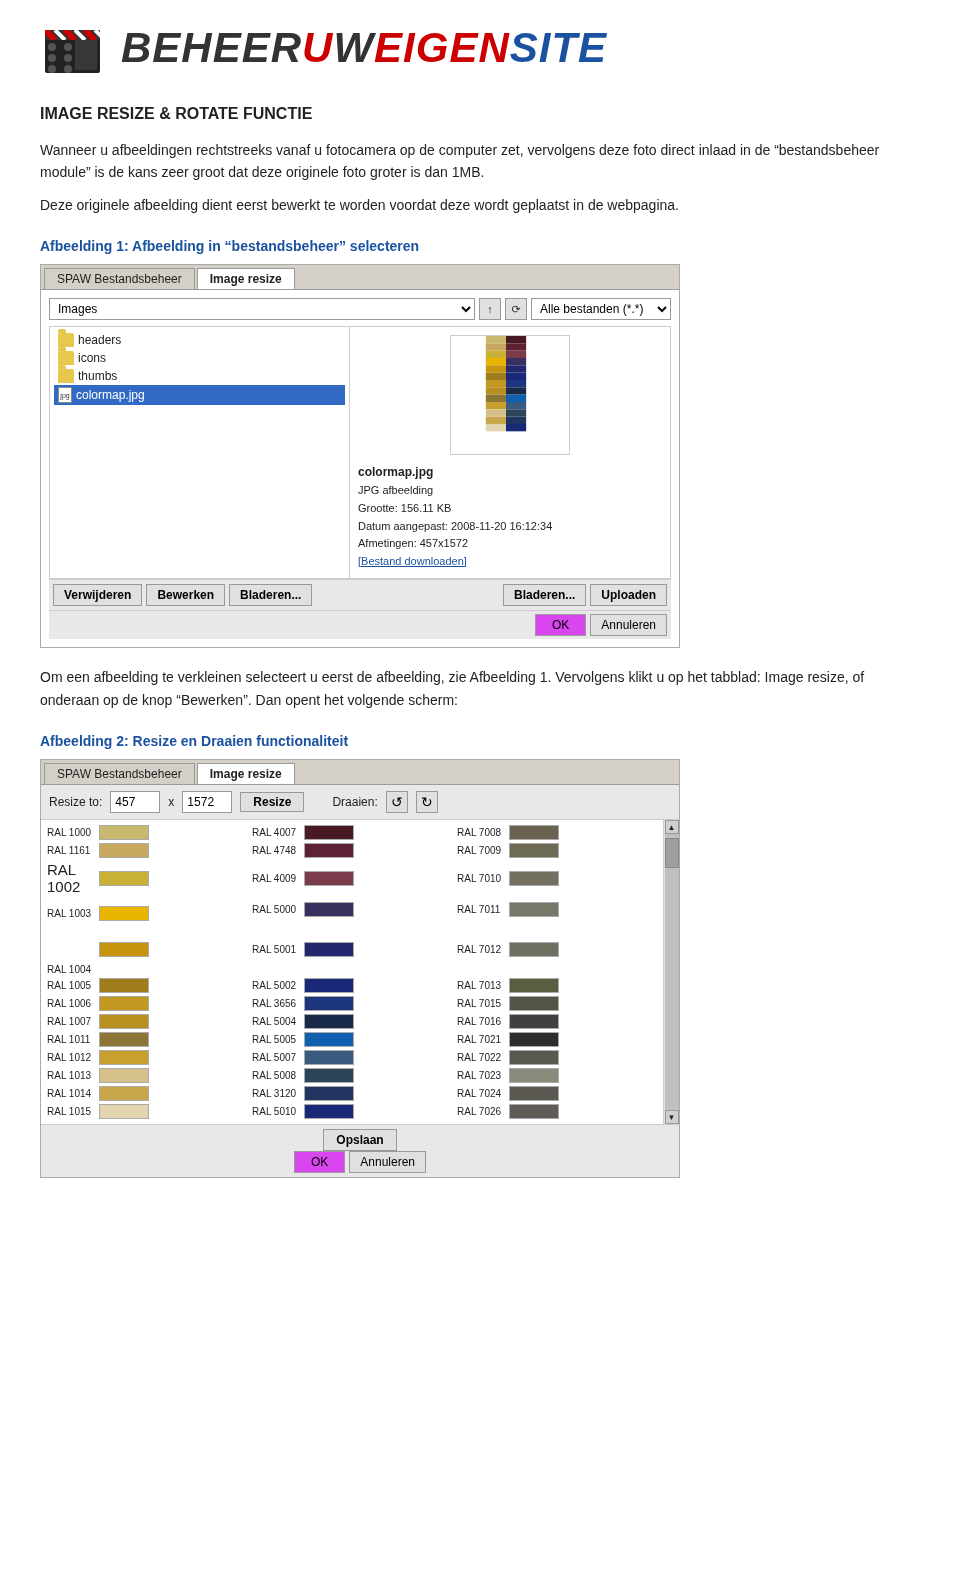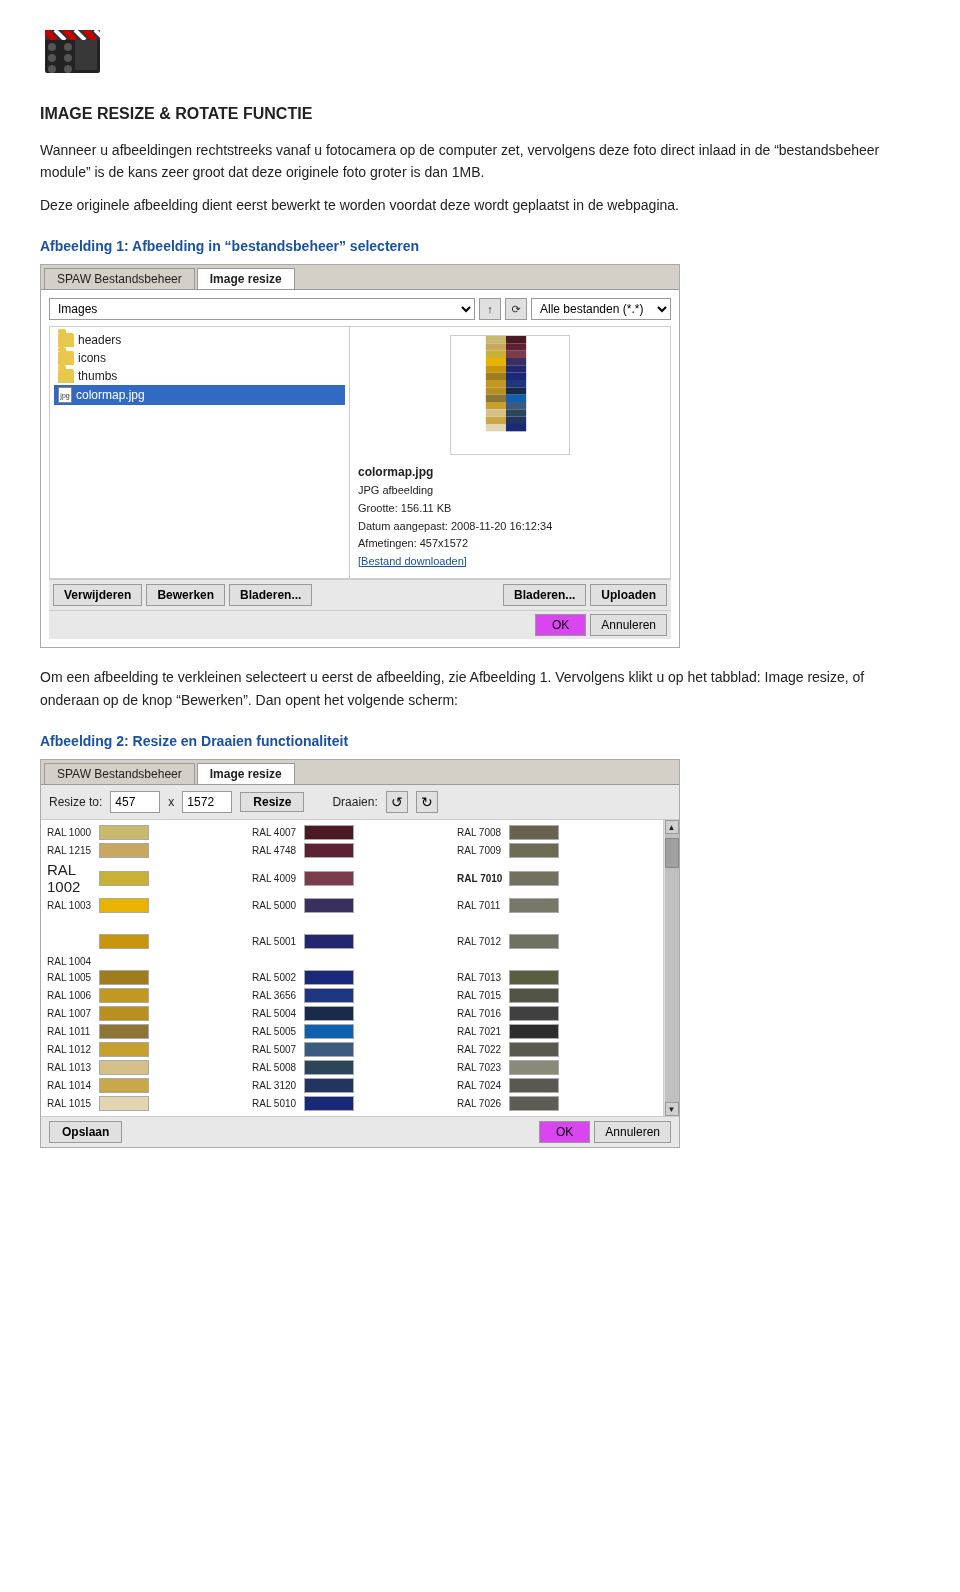--- a/index.html
+++ b/index.html
@@ -341,20 +341,21 @@
       cursor: pointer;
     }
 
     .resize-bottom {
       display: flex;
       justify-content: space-between;
       align-items: center;
       padding: 4px 8px;
       background: #e8e8e8;
       border-top: 1px solid #ccc;
+      flex-direction: column;
     }
     .opslaan-btn {
       padding: 3px 12px;
       font-size: 12px;
       border: 1px solid #999;
       background: #e0e0e0;
       cursor: pointer;
       font-weight: bold;
     }
     .ok-cancel-group {
@@ -391,20 +392,23 @@
 
     <circle cx="12" cy="27" r="4" fill="#555"></circle>
     <circle cx="12" cy="38" r="4" fill="#555"></circle>
     <circle cx="12" cy="49" r="4" fill="#555"></circle>
     <circle cx="28" cy="27" r="4" fill="#555"></circle>
     <circle cx="28" cy="38" r="4" fill="#555"></circle>
     <circle cx="28" cy="49" r="4" fill="#555"></circle>
 
     <rect x="35" y="20" width="22" height="30" rx="1" fill="#fff" opacity="0.1"></rect>
   </svg>
+  <div style="font-size:42px;font-weight:900;letter-spacing:1px;font-style:italic;color:#333;">
+    BEHEER<span style="color:#cc0000;">U</span>W<span style="color:#cc0000;">EIGEN</span><span style="color:#1a52a0;">SITE</span>
+  </div>
 </div>
 
 <div class="page-title">IMAGE RESIZE &amp; ROTATE FUNCTIE</div>
 
 <p class="intro-text">Wanneer u afbeeldingen rechtstreeks vanaf u fotocamera op de computer zet, vervolgens deze foto direct inlaad in de “bestandsbeheer module” is de kans zeer groot dat deze originele foto groter is dan 1MB.</p>
 <p class="intro-text">Deze originele afbeelding dient eerst bewerkt te worden voordat deze wordt geplaatst in de webpagina.</p>
 
 <div class="section-heading">Afbeelding 1: Afbeelding in “bestandsbeheer” selecteren</div>
 
 <div class="screenshot-box">
@@ -537,44 +541,44 @@
         </div>
         <div style="display: flex; align-items: center; gap: 4px; padding: 1px 2px; cursor: pointer;">
           <span style="font-size: 10px; color: rgb(34, 34, 34); width: 48px; flex-shrink: 0;">RAL 4007</span>
           <div style="width: 50px; height: 15px; border: 1px solid rgb(170, 170, 170); flex-shrink: 0; background: rgb(74, 26, 35);"></div>
         </div>
         <div style="display: flex; align-items: center; gap: 4px; padding: 1px 2px; cursor: pointer;">
           <span style="font-size: 10px; color: rgb(34, 34, 34); width: 48px; flex-shrink: 0;">RAL 7008</span>
           <div style="width: 50px; height: 15px; border: 1px solid rgb(170, 170, 170); flex-shrink: 0; background: rgb(106, 98, 81);"></div>
         </div>
         <div style="display: flex; align-items: center; gap: 4px; padding: 1px 2px; cursor: pointer;">
-          <span style="font-size: 10px; color: rgb(34, 34, 34); width: 48px; flex-shrink: 0;">RAL 1215</span>
+          <span style="font-size: 10px; color: rgb(34, 34, 34); width: 48px; flex-shrink: 0;">RAL 1161</span>
           <div style="width: 50px; height: 15px; border: 1px solid rgb(170, 170, 170); flex-shrink: 0; background: rgb(200, 168, 94);"></div>
         </div>
         <div style="display: flex; align-items: center; gap: 4px; padding: 1px 2px; cursor: pointer;">
           <span style="font-size: 10px; color: rgb(34, 34, 34); width: 48px; flex-shrink: 0;">RAL 4748</span>
           <div style="width: 50px; height: 15px; border: 1px solid rgb(170, 170, 170); flex-shrink: 0; background: rgb(94, 32, 51);"></div>
         </div>
         <div style="display: flex; align-items: center; gap: 4px; padding: 1px 2px; cursor: pointer;">
           <span style="font-size: 10px; color: rgb(34, 34, 34); width: 48px; flex-shrink: 0;">RAL 7009</span>
           <div style="width: 50px; height: 15px; border: 1px solid rgb(170, 170, 170); flex-shrink: 0; background: rgb(110, 107, 85);"></div>
         </div>
         <div style="display: flex; align-items: center; gap: 4px; padding: 1px 2px; cursor: pointer;">
           <span style="font-size: 15px; color: rgb(34, 34, 34); width: 48px; flex-shrink: 0;">RAL 1002</span>
           <div style="width: 50px; height: 15px; border: 1px solid rgb(170, 170, 170); flex-shrink: 0; background: rgb(201, 177, 53);"></div>
         </div>
         <div style="display: flex; align-items: center; gap: 4px; padding: 1px 2px; cursor: pointer;">
           <span style="font-size: 10px; color: rgb(34, 34, 34); width: 48px; flex-shrink: 0;">RAL 4009</span>
           <div style="width: 50px; height: 15px; border: 1px solid rgb(170, 170, 170); flex-shrink: 0; background: rgb(122, 59, 74);"></div>
         </div>
-        <div style="display: flex; align-items: center; gap: 4px; padding: 1px 2px; cursor: pointer; font-weight: bold;">
+        <div style="display: flex; align-items: center; gap: 4px; padding: 1px 2px; cursor: pointer;">
           <span style="font-size: 10px; color: rgb(34, 34, 34); width: 48px; flex-shrink: 0;">RAL 7010</span>
           <div style="width: 50px; height: 15px; border: 1px solid rgb(170, 170, 170); flex-shrink: 0; background: rgb(115, 112, 96);"></div>
         </div>
-        <div style="display: flex; align-items: center; gap: 4px; padding: 1px 2px; cursor: pointer;">
+        <div style="display: flex; align-items: center; gap: 4px; padding: 1px 2px; cursor: pointer; margin-top: 8px;">
           <span style="font-size: 10px; color: rgb(34, 34, 34); width: 48px; flex-shrink: 0;">RAL 1003</span>
           <div style="width: 50px; height: 15px; border: 1px solid rgb(170, 170, 170); flex-shrink: 0; background: rgb(232, 180, 0);"></div>
         </div>
         <div style="display: flex; align-items: center; gap: 4px; padding: 1px 2px; cursor: pointer;">
           <span style="font-size: 10px; color: rgb(34, 34, 34); width: 48px; flex-shrink: 0;">RAL 5000</span>
           <div style="width: 50px; height: 15px; border: 1px solid rgb(170, 170, 170); flex-shrink: 0; background: rgb(58, 48, 96);"></div>
         </div>
         <div style="display: flex; align-items: center; gap: 4px; padding: 1px 2px; cursor: pointer;">
           <span style="font-size: 10px; color: rgb(34, 34, 34); width: 48px; flex-shrink: 0;">RAL 7011</span>
           <div style="width: 50px; height: 15px; border: 1px solid rgb(170, 170, 170); flex-shrink: 0; background: rgb(120, 120, 104);"></div>

